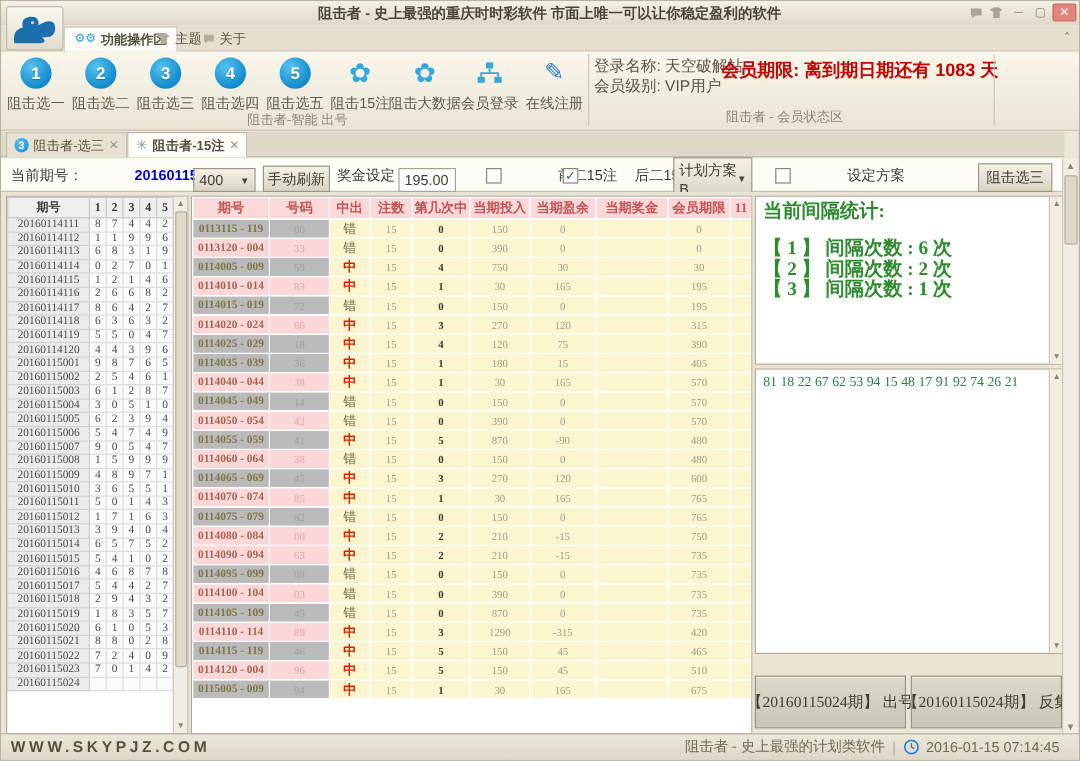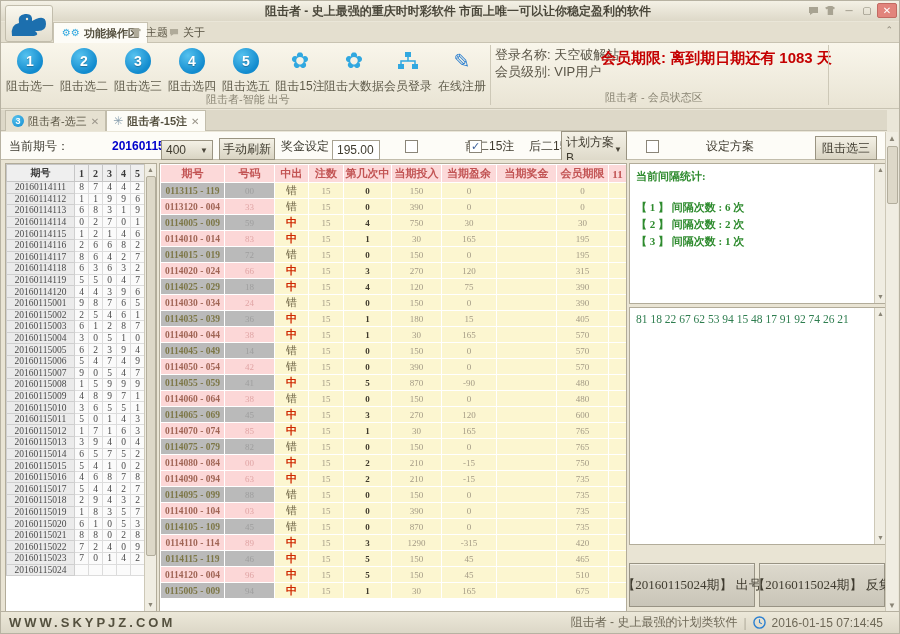--- a/index.html
+++ b/index.html
@@ -116,21 +116,21 @@
   #plan-table td.hit-cuo { color:#6e6445; font-size:11px; }
   #plan-table td.nth { color:#3f3a2c; font-weight:bold; }
 
   
   .right-panel { position:absolute; left:628px; width:258px; background:#fff; border:1px solid #b2ac9a; }
   #stats-panel { top:3px; height:141px; }
   #numbers-panel { top:147px; height:238px; }
   .panel-inner { position:absolute; left:0; top:0; right:12px; bottom:0; padding:4px 6px; overflow:hidden; }
   .green-text { color:#2e8b2e; font-size:11px; line-height:15px; font-weight:bold; white-space:pre-wrap; }
   #numbers-panel .green-text { color:#2e7d4f; font-weight:normal; font-size:11.5px; }
-  .stats-line { color:#2e8b2e; font-size:11px; line-height:17px; font-weight:bold; }
+  .stats-line { color:#2e8b2e; font-size:16px; line-height:17px; font-weight:bold; }
   .stats-title { margin-bottom:14px; }
 
   
   .big-btn { position:absolute; top:403px; height:44px; width:126px;
     background:linear-gradient(#ddd9cd,#c9c5b8); border:1px solid #989384;
     box-shadow:inset 0 1px 0 #f2efe6; font-size:13px; color:#3f3b2f;
     display:flex; align-items:center; justify-content:center; white-space:nowrap; }
   #out-btn { left:628px; }
   #rev-btn { left:758px; }
 
@@ -740,32 +740,20 @@
               <td class="code">18</td>
               <td class="oc hit-zhong">中</td>
               <td class="oc">15</td>
               <td class="oc nth">4</td>
               <td class="oc">120</td>
               <td class="oc">75</td>
               <td class="oc"></td>
               <td class="oc">390</td>
               <td class="oc"></td>
             </tr>
-            <tr class="pink">
-              <td class="period">0114030 - 034</td>
-              <td class="code">24</td>
-              <td class="oc hit-cuo">错</td>
-              <td class="oc">15</td>
-              <td class="oc nth">0</td>
-              <td class="oc">150</td>
-              <td class="oc">0</td>
-              <td class="oc"></td>
-              <td class="oc">390</td>
-              <td class="oc"></td>
-            </tr>
             <tr class="gray">
               <td class="period">0114035 - 039</td>
               <td class="code">36</td>
               <td class="oc hit-zhong">中</td>
               <td class="oc">15</td>
               <td class="oc nth">1</td>
               <td class="oc">180</td>
               <td class="oc">15</td>
               <td class="oc"></td>
               <td class="oc">405</td>

